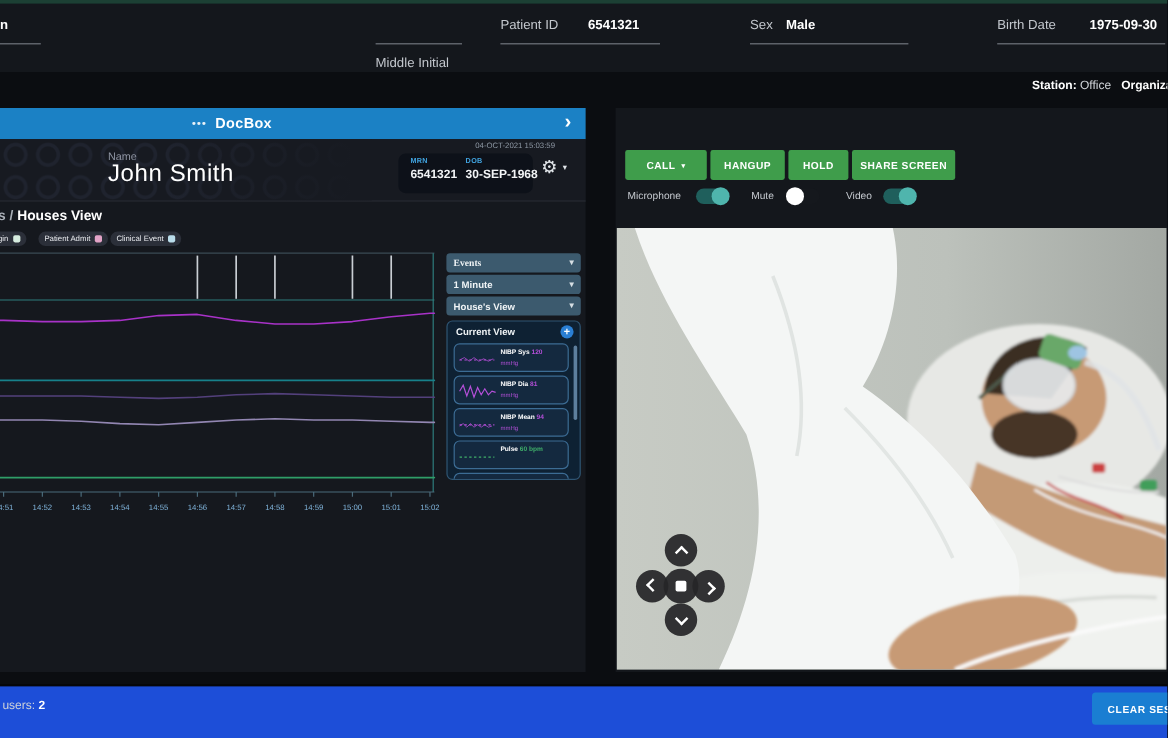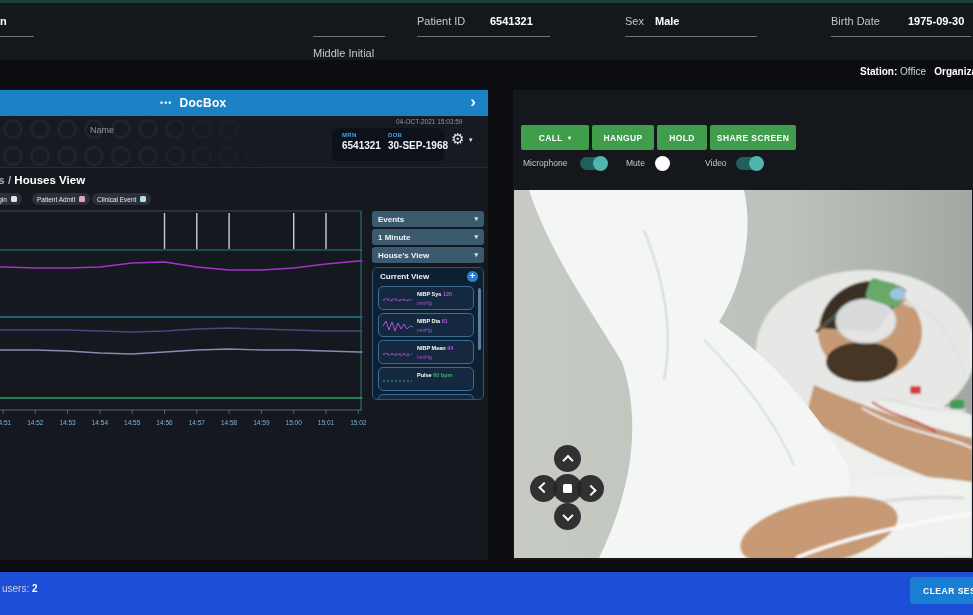--- a/index.html
+++ b/index.html
@@ -126,20 +126,21 @@
         <span class="phdr-title">DocBox</span>
       </div>
       <span class="chev-r">›</span>
     </div>
 
     <div class="banner">
       <div class="pattern"></div>
       <div class="patfade"></div>
       <span class="tstamp">04-OCT-2021 15:03:59</span>
       <span class="nm-label">Name</span>
+      <span class="nm">John Smith</span>
       <div class="idbadge">
         <span class="idl" style="left:10px;">MRN</span>
         <span class="idv" style="left:10px;">6541321</span>
         <span class="idl" style="left:56px;">DOB</span>
         <span class="idv" style="left:56px;">30-SEP-1968</span>
       </div>
       <span class="gear">⚙</span>
       <span class="gcaret">▾</span>
     </div>
 
@@ -197,21 +198,21 @@
           <line x1="358.29999999999995" y1="200" x2="358.29999999999995" y2="204" stroke="#4a6a7a" stroke-width="1"></line>
           <text x="358.29999999999995" y="215" text-anchor="middle" fill="#7fb2d9" font-size="6.5" font-family="Liberation Sans, sans-serif">15:02</text>
           <polyline points="0,57 3,57 35.3,58 67.6,58 99.89999999999999,57 132.2,53 164.5,52 196.79999999999998,57 229.09999999999997,60 261.4,60 293.7,58 326,54 358.29999999999995,51 362,51" fill="none" stroke="#a832c8" stroke-width="1.3" stroke-linejoin="round" stroke-linecap="round"></polyline>
           <polyline points="0,107 3,107 35.3,107 67.6,107 99.89999999999999,107 132.2,107 164.5,107 196.79999999999998,107 229.09999999999997,107 261.4,107 293.7,107 326,107 358.29999999999995,107 362,107" fill="none" stroke="#17808a" stroke-width="1.3" stroke-linejoin="round" stroke-linecap="round"></polyline>
           <polyline points="0,120 3,120 35.3,120 67.6,120 99.89999999999999,121 132.2,122 164.5,121 196.79999999999998,119 229.09999999999997,118 261.4,119 293.7,120 326,121 358.29999999999995,121 362,121" fill="none" stroke="#53407c" stroke-width="1.3" stroke-linejoin="round" stroke-linecap="round"></polyline>
           <polyline points="0,140 3,140 35.3,140 67.6,141 99.89999999999999,143 132.2,144 164.5,142 196.79999999999998,140 229.09999999999997,139 261.4,140 293.7,140 326,141 358.29999999999995,142 362,142" fill="none" stroke="#9286b2" stroke-width="1.3" stroke-linejoin="round" stroke-linecap="round"></polyline>
           <polyline points="0,188 3,188 35.3,188 67.6,188 99.89999999999999,188 132.2,188 164.5,188 196.79999999999998,188 229.09999999999997,188 261.4,188 293.7,188 326,188 358.29999999999995,188 362,188" fill="none" stroke="#2f9e68" stroke-width="1.3" stroke-linejoin="round" stroke-linecap="round"></polyline>
         </svg>
     </div>
 
-    <div class="sel" style="left:372px;top:121px;">
+    <div class="sel" style="left:372px;top:121px;font-family:Liberation Serif, serif;">
       <span>Events</span>
         <span class="car">▾</span>
     </div>
     <div class="sel" style="left:372px;top:139px;">
       <span>1 Minute</span>
         <span class="car">▾</span>
     </div>
     <div class="sel" style="left:372px;top:157px;">
       <span>House's View</span>
         <span class="car">▾</span>

